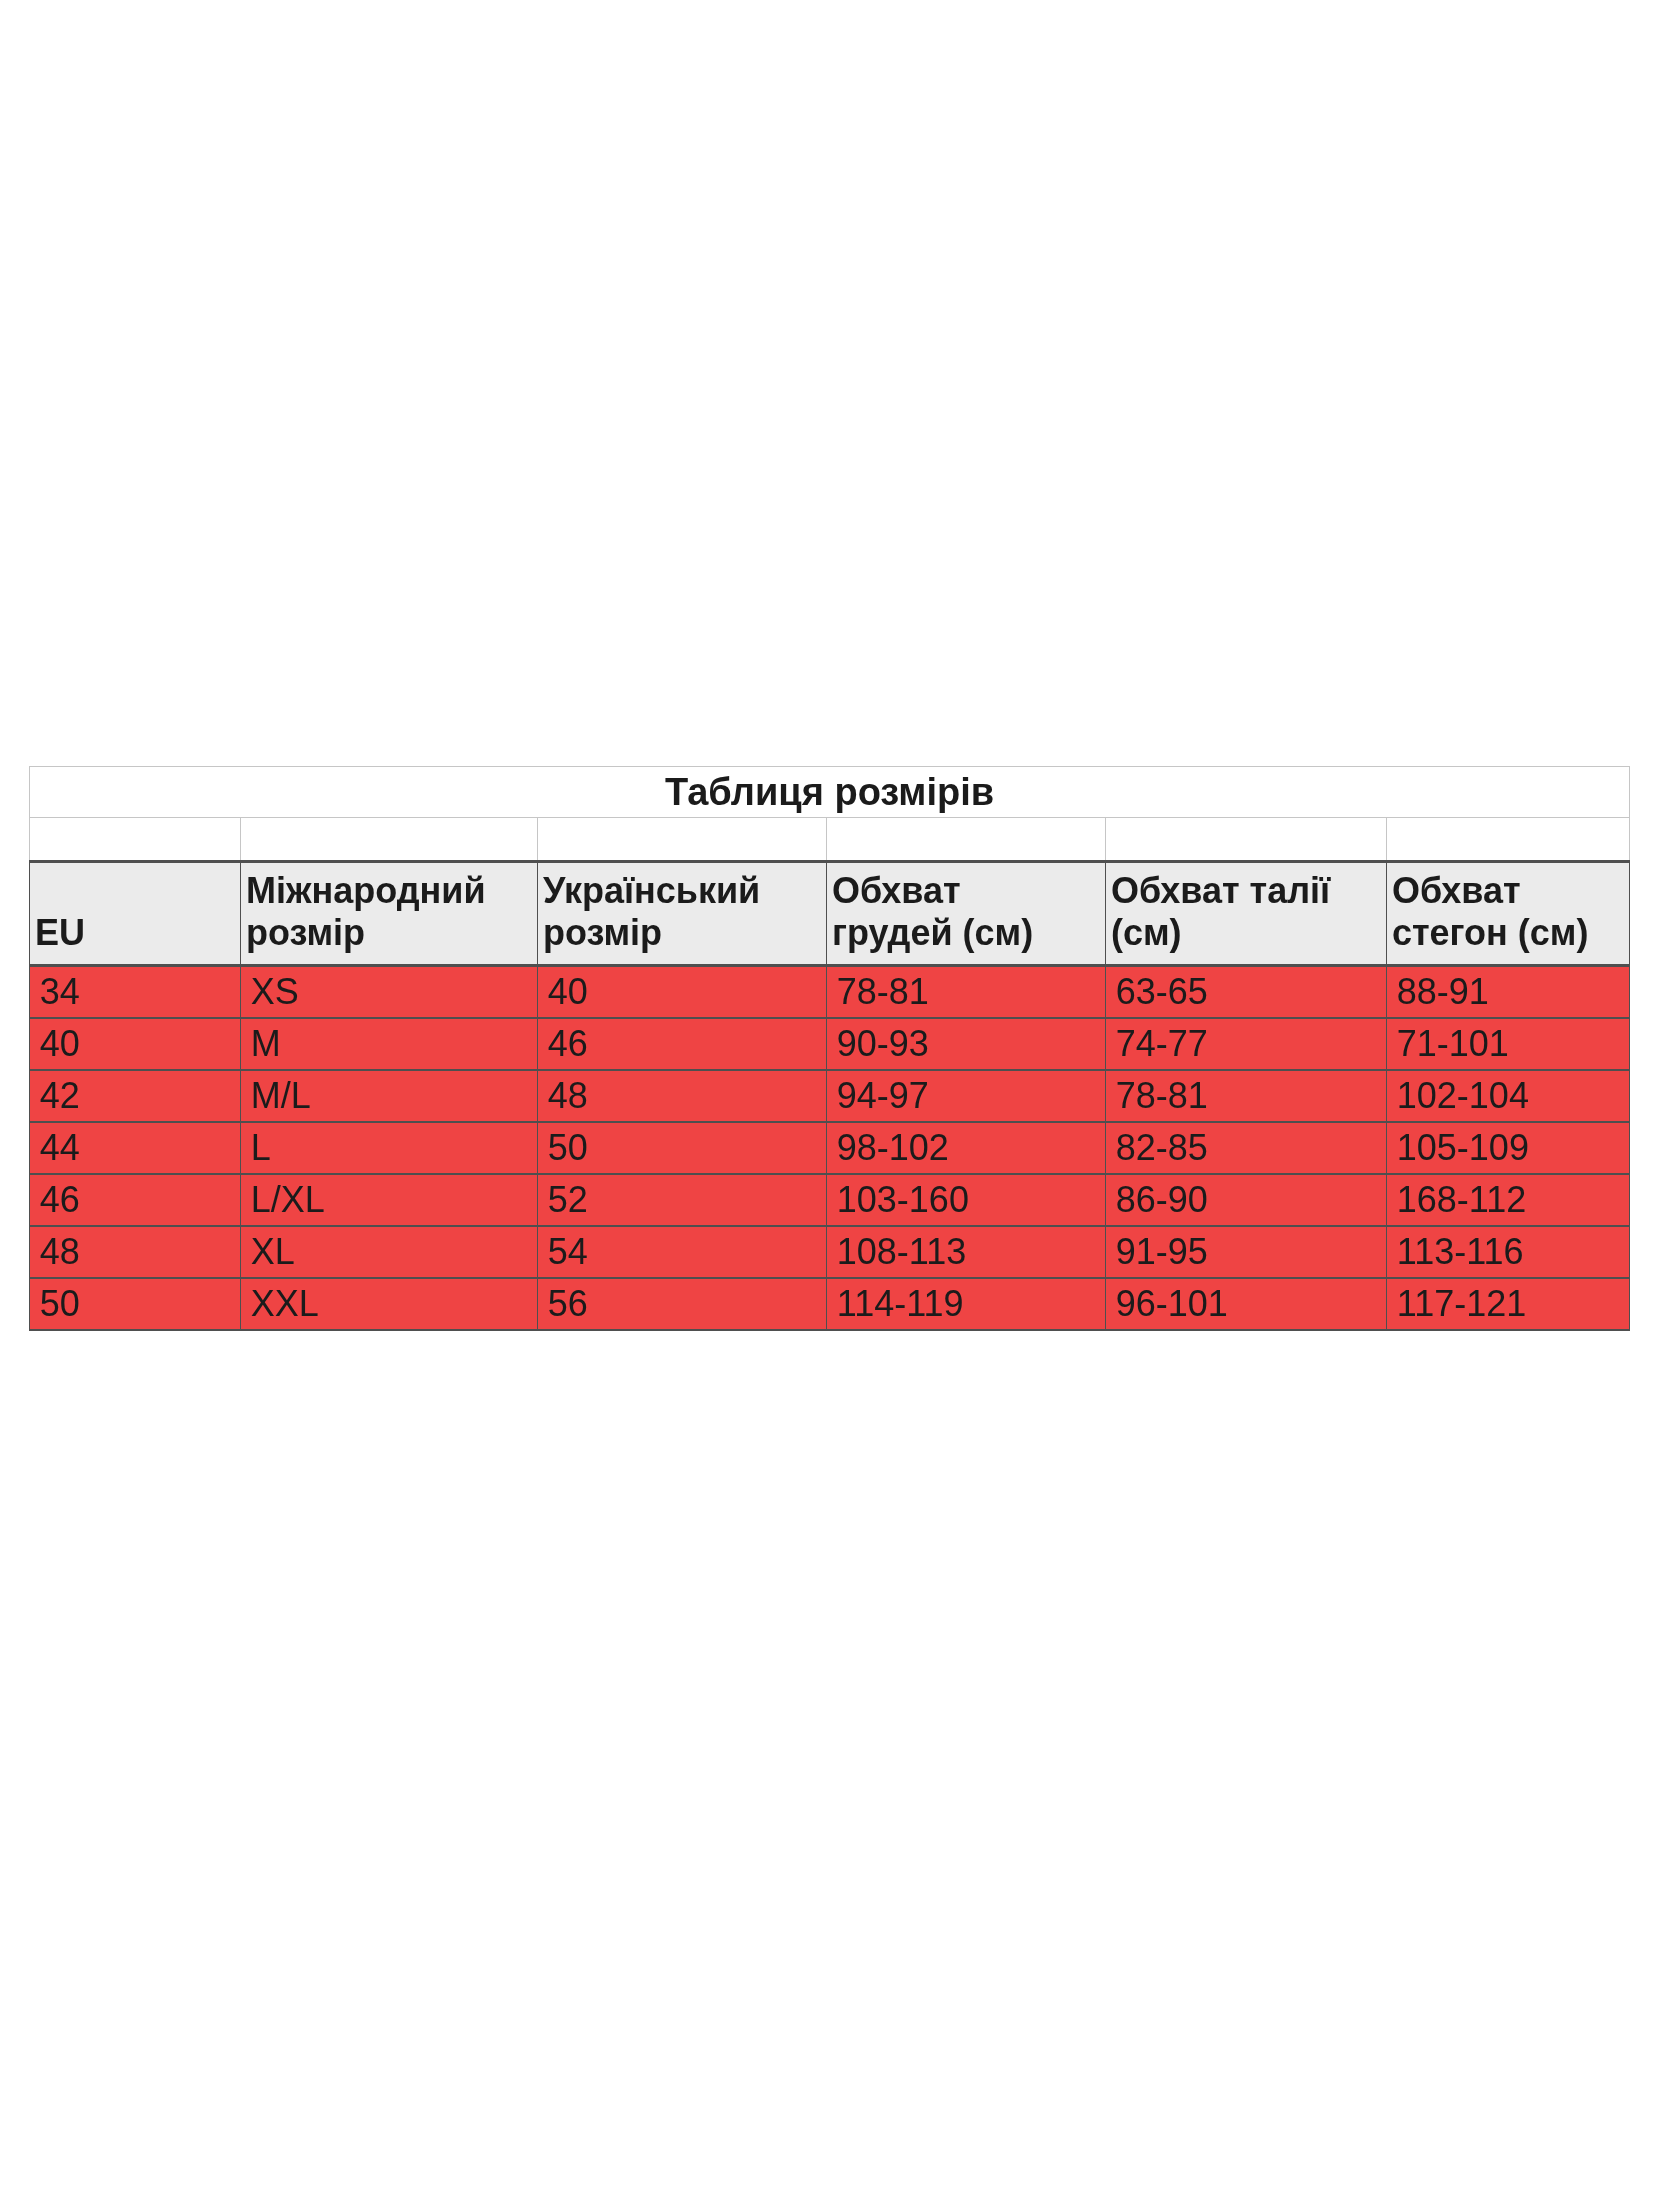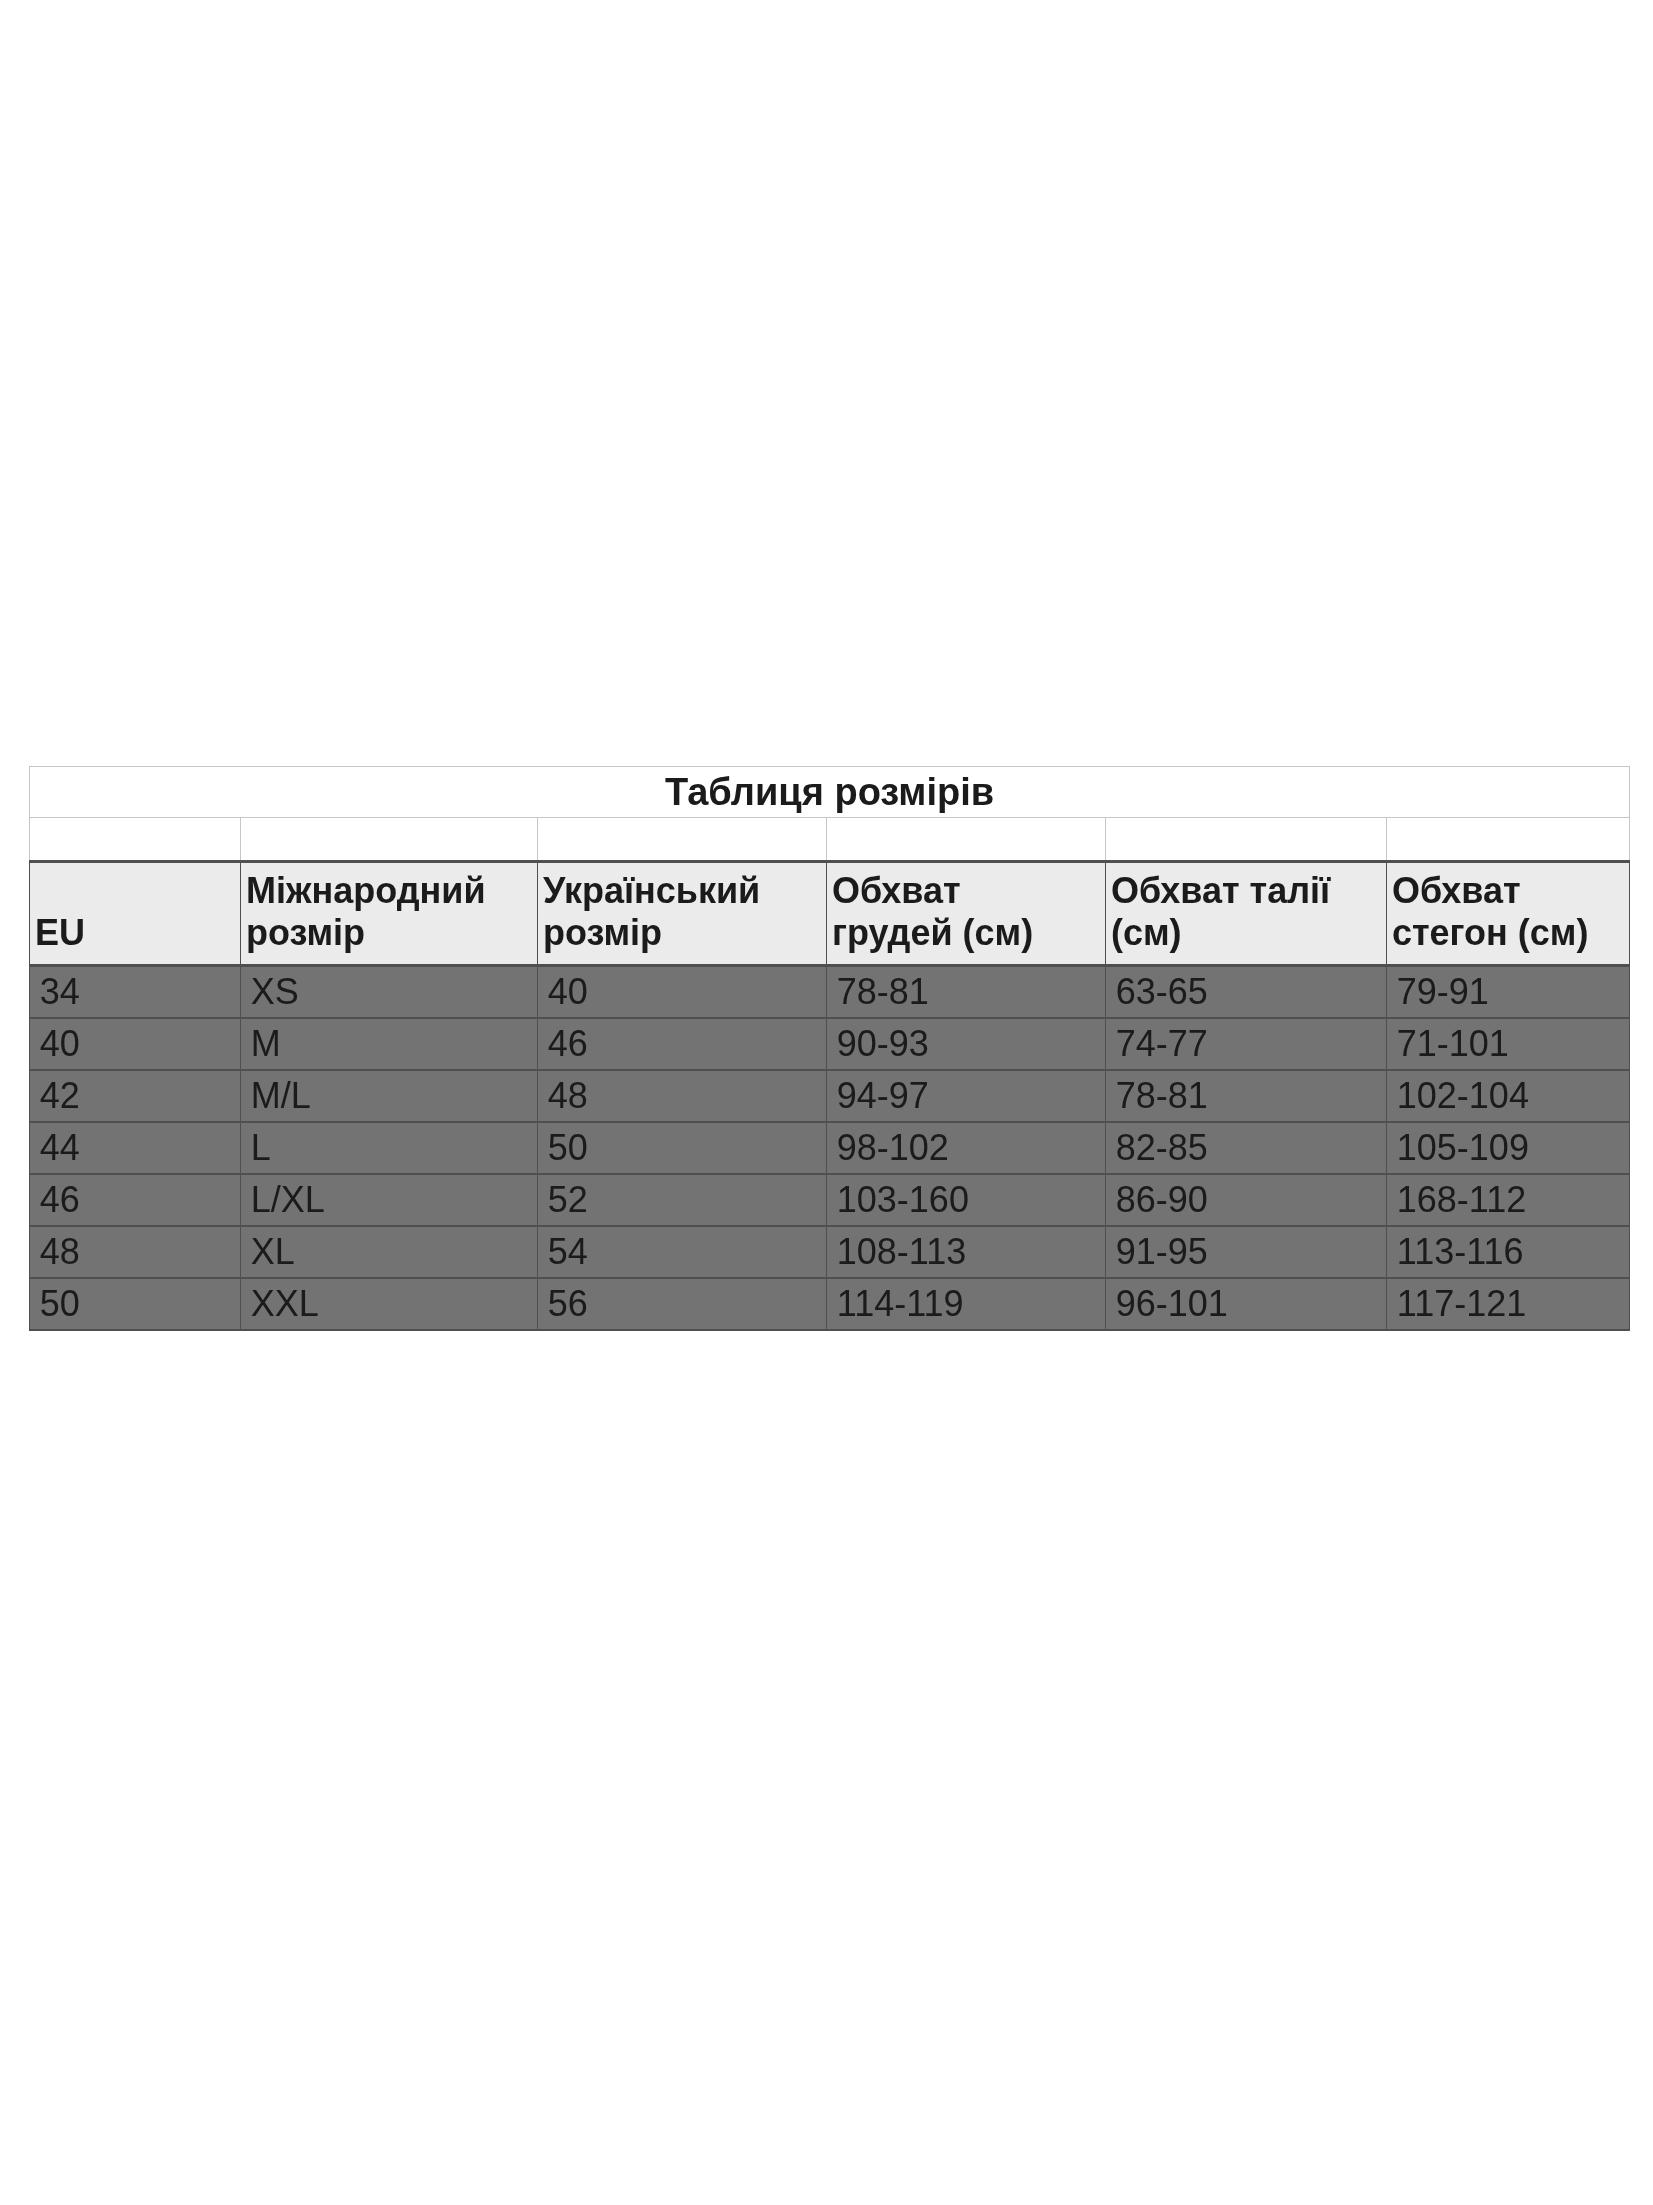--- a/index.html
+++ b/index.html
@@ -58,21 +58,21 @@
     font-weight: bold;
     line-height: 42px;
     text-align: left;
     vertical-align: bottom;
     padding: 4.9px 4.9px 9.8px 4.9px;
     white-space: pre-line;
   }
   
   tbody td {
     height: 50px;
-    background: #737373;
+    background: #ef4444;
     border: 1.6px solid var(--grid-dark, #4f4f4f);
     border-top-width: 2.5px;
     border-bottom-width: 2.5px;
     font-size: 36px;
     font-weight: normal;
     text-align: left;
     vertical-align: middle;
     padding: 0 6.5px 0 9.8px;
     white-space: nowrap;
     overflow: hidden;
@@ -119,21 +119,21 @@
         </tr>
     </thead>
     <tbody id="table-body">
 
     <tr>
           <td>34</td>
           <td>XS</td>
           <td>40</td>
           <td>78-81</td>
           <td>63-65</td>
-          <td>79-91</td>
+          <td>88-91</td>
         </tr>
         <tr>
           <td>40</td>
           <td>M</td>
           <td>46</td>
           <td>90-93</td>
           <td>74-77</td>
           <td>71-101</td>
         </tr>
         <tr>

